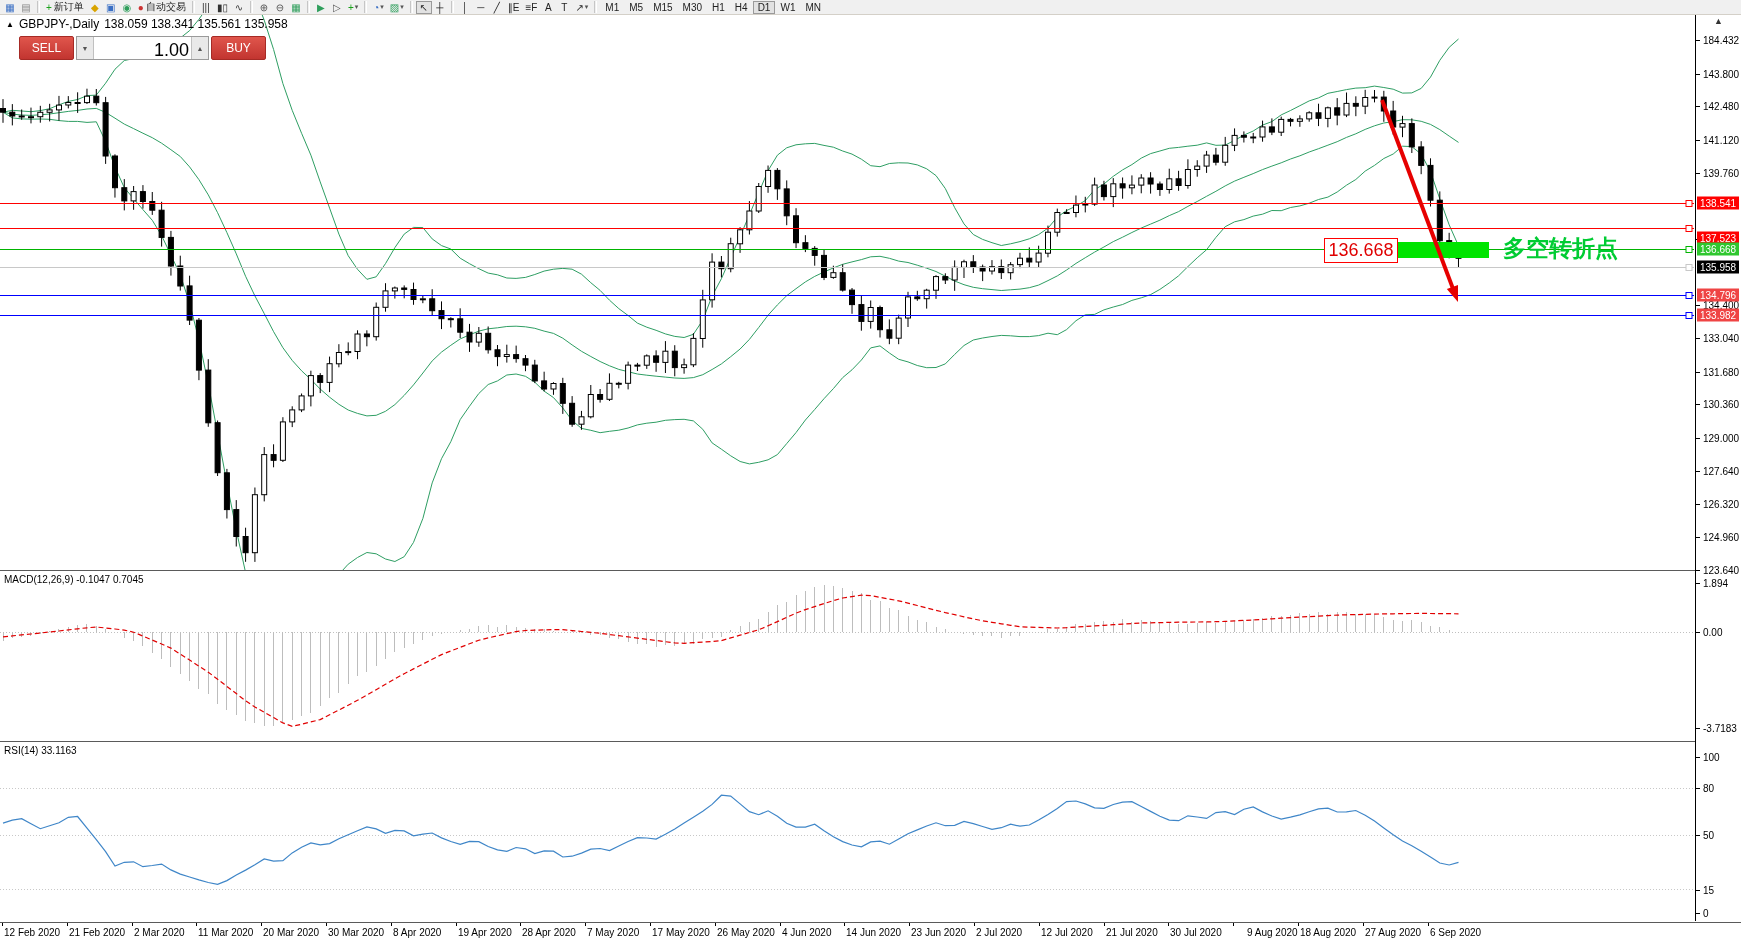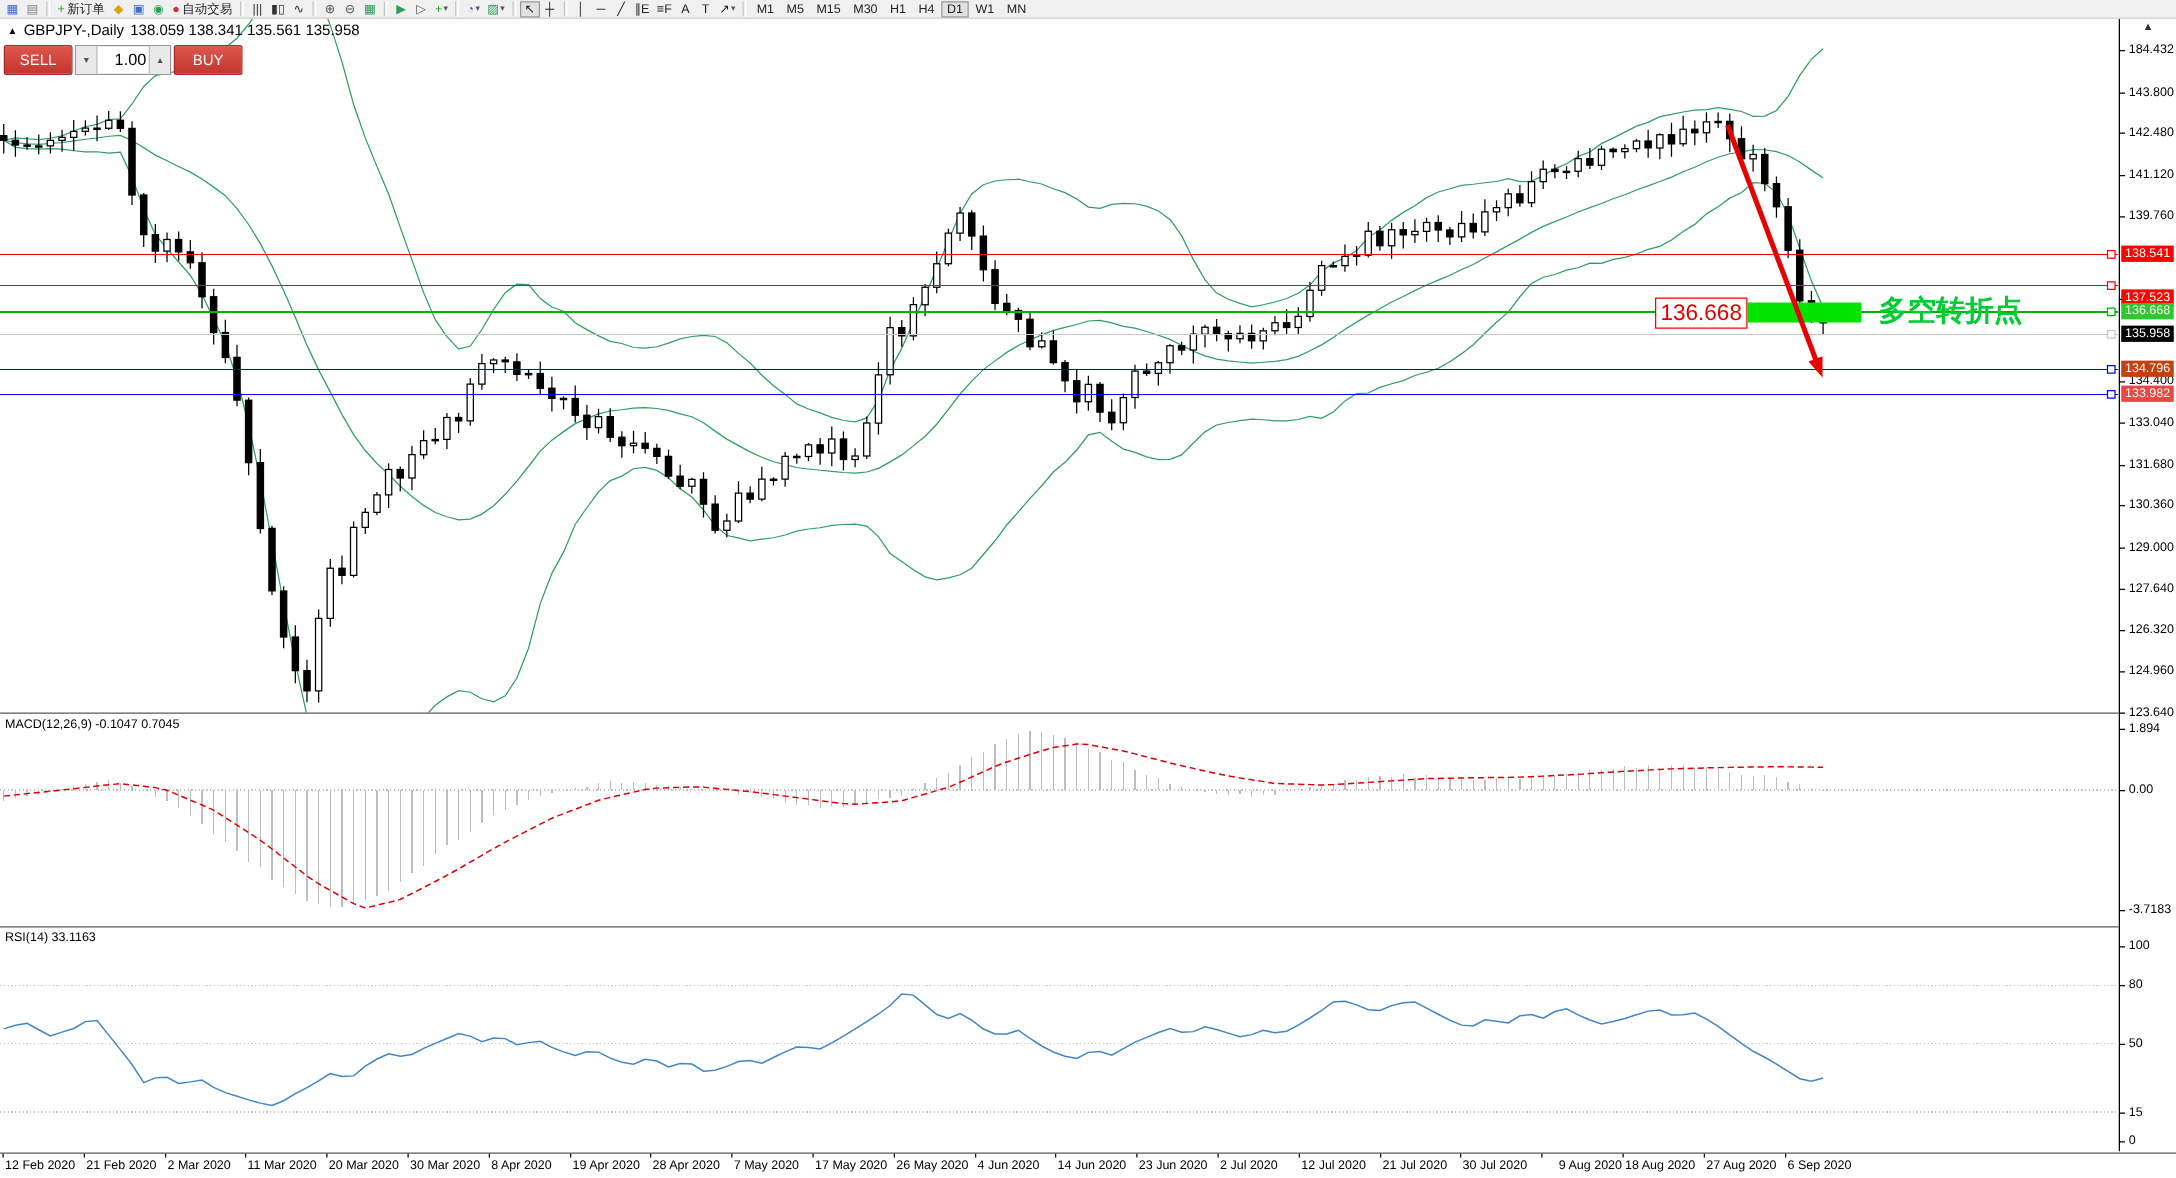--- a/index.html
+++ b/index.html
@@ -21,30 +21,30 @@
   #main-pane{top:14px;height:556px;width:1695px}
   #macd-pane{top:571px;height:170px;width:1695px}
   #rsi-pane{top:742px;height:179px;width:1695px}
   .pane svg{position:absolute;left:0;top:0}
   .pane-sep{position:absolute;left:0;width:1695px;height:1px;background:#5a5a5a;z-index:4}
   .ind-label{position:absolute;left:4px;top:3px;font-size:10px;color:#000;z-index:5}
   
   #chart-title{position:absolute;left:6px;top:17px;font-size:12px;color:#000;z-index:6;
     display:flex;align-items:center;gap:5px;white-space:nowrap}
   #chart-title .marker{font-size:8px;color:#000}
-  #trade-panel{position:absolute;left:3px;top:36px;width:191px;z-index:7}
+  #trade-panel{position:absolute;left:19px;top:36px;width:247px;z-index:7}
   .tp-row1{display:flex;height:24px}
   .btn-trade{width:55px;background:linear-gradient(#e0564c,#c23530);color:#fff;font-size:12px;
     display:flex;align-items:center;justify-content:center;border:1px solid #a62a25;border-radius:2px;cursor:pointer}
   .spinner{flex:1;display:flex;margin:0 2px;border:1px solid #9a9a9a;background:#fff}
   .spin-btn{width:17px;background:#e9e9e9;color:#555;font-size:7px;display:flex;align-items:center;
     justify-content:center;cursor:pointer}
   .spin-btn.dn{border-right:1px solid #c0c0c0}
   .spin-btn.up{border-left:1px solid #c0c0c0}
-  .spin-val{flex:1;font-size:13px;color:#000;text-align:right;padding:3px 2px 0 0}
+  .spin-val{flex:1;font-size:18px;color:#000;text-align:right;padding:3px 2px 0 0}
   .tp-row2{display:flex;height:38px;margin-top:1px;gap:2px}
   .price-box{flex:1;background:linear-gradient(#e0564c,#c23530);color:#fff;display:flex;
     align-items:center;justify-content:center;border-radius:2px;cursor:pointer}
   .pb-prefix{font-size:13px;font-weight:bold;margin-top:11px}
   .pb-big{font-size:31px;line-height:31px;letter-spacing:-1px}
   .pb-sup{font-size:15px;margin-bottom:13px}
   
   #price-axis{position:absolute;left:1695px;top:14px;width:46px;height:907px;background:#fff;
     border-left:1px solid #000;z-index:8}
   .tick{position:absolute;left:7px;transform:translateY(-50%);font-size:10px;color:#000;white-space:nowrap}
@@ -755,21 +755,21 @@
     <div class="tickmark" style="top: 821px;"></div>
     <div class="tick" style="top: 821px;">50</div>
     <div class="tickmark" style="top: 876px;"></div>
     <div class="tick" style="top: 876px;">15</div>
     <div class="tickmark" style="top: 899px;"></div>
     <div class="tick" style="top: 899px;">0</div>
     <div class="badge" style="top: 189px; background: rgb(255, 0, 0);">138.541</div>
     <div class="badge" style="top: 214px; background: rgb(255, 0, 0); margin-top: 10px;">137.523</div>
     <div class="badge" style="top: 235px; background: rgb(47, 199, 47);">136.668</div>
     <div class="badge" style="top: 253px; background: rgb(0, 0, 0);">135.958</div>
-    <div class="badge" style="top: 281px; background: #c2410c;">134.796</div>
+    <div class="badge" style="top: 281px; background: #ef4444;">134.796</div>
     <div class="badge" style="top: 301px; background: #ef4444;">133.982</div>
   </div>
 <div id="date-axis">
     <div class="date-tick" style="left: 2px;"></div>
     <div class="date-label" style="left: 4px;">12 Feb 2020</div>
     <div class="date-tick" style="left: 67px;"></div>
     <div class="date-label" style="left: 69px;">21 Feb 2020</div>
     <div class="date-tick" style="left: 132px;"></div>
     <div class="date-label" style="left: 134px;">2 Mar 2020</div>
     <div class="date-tick" style="left: 196px;"></div>

